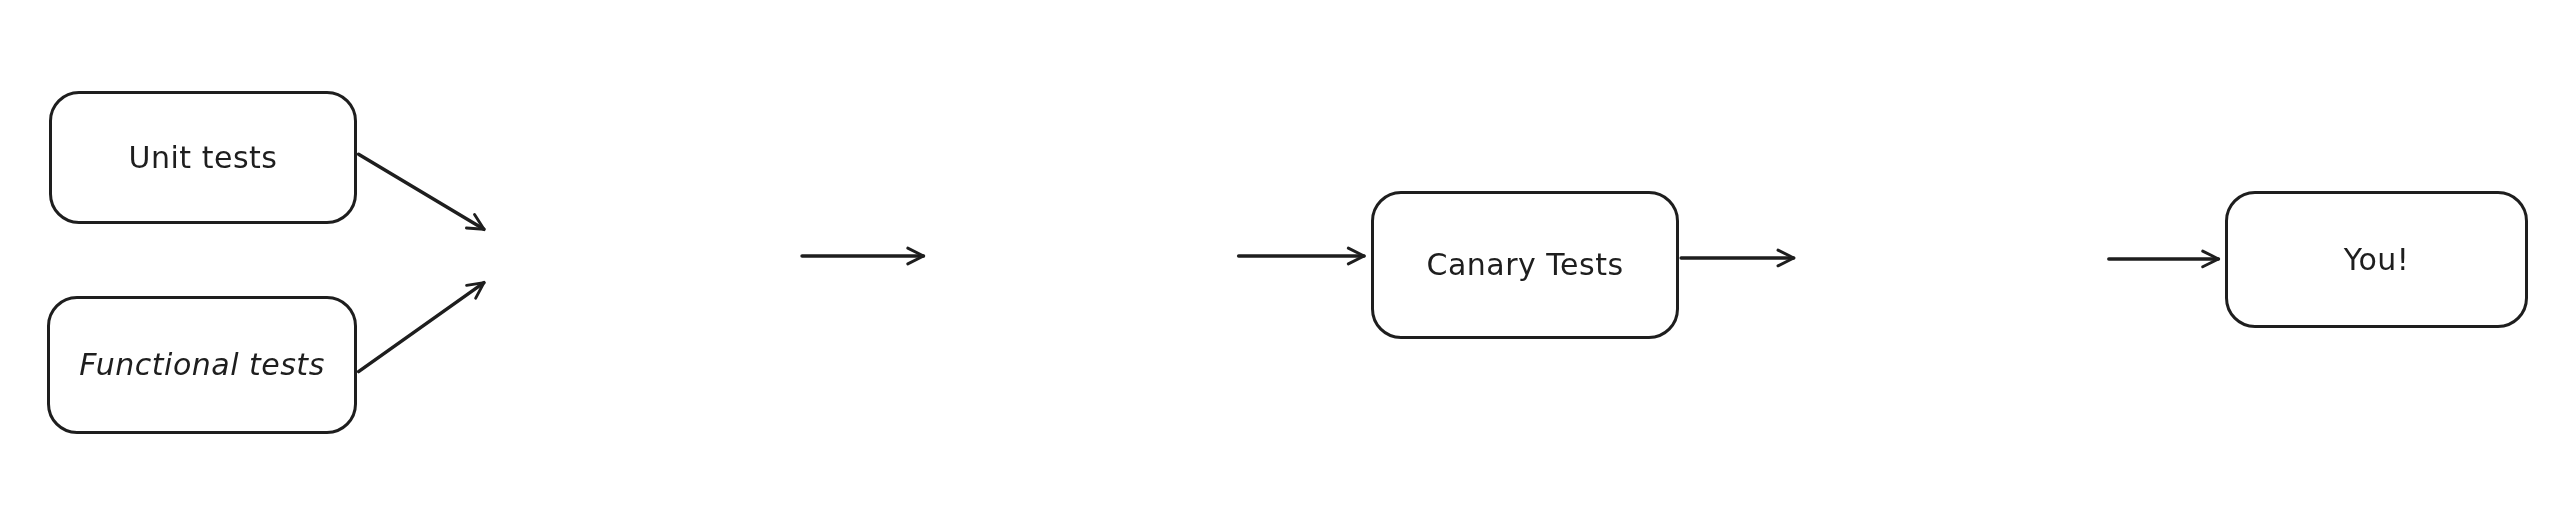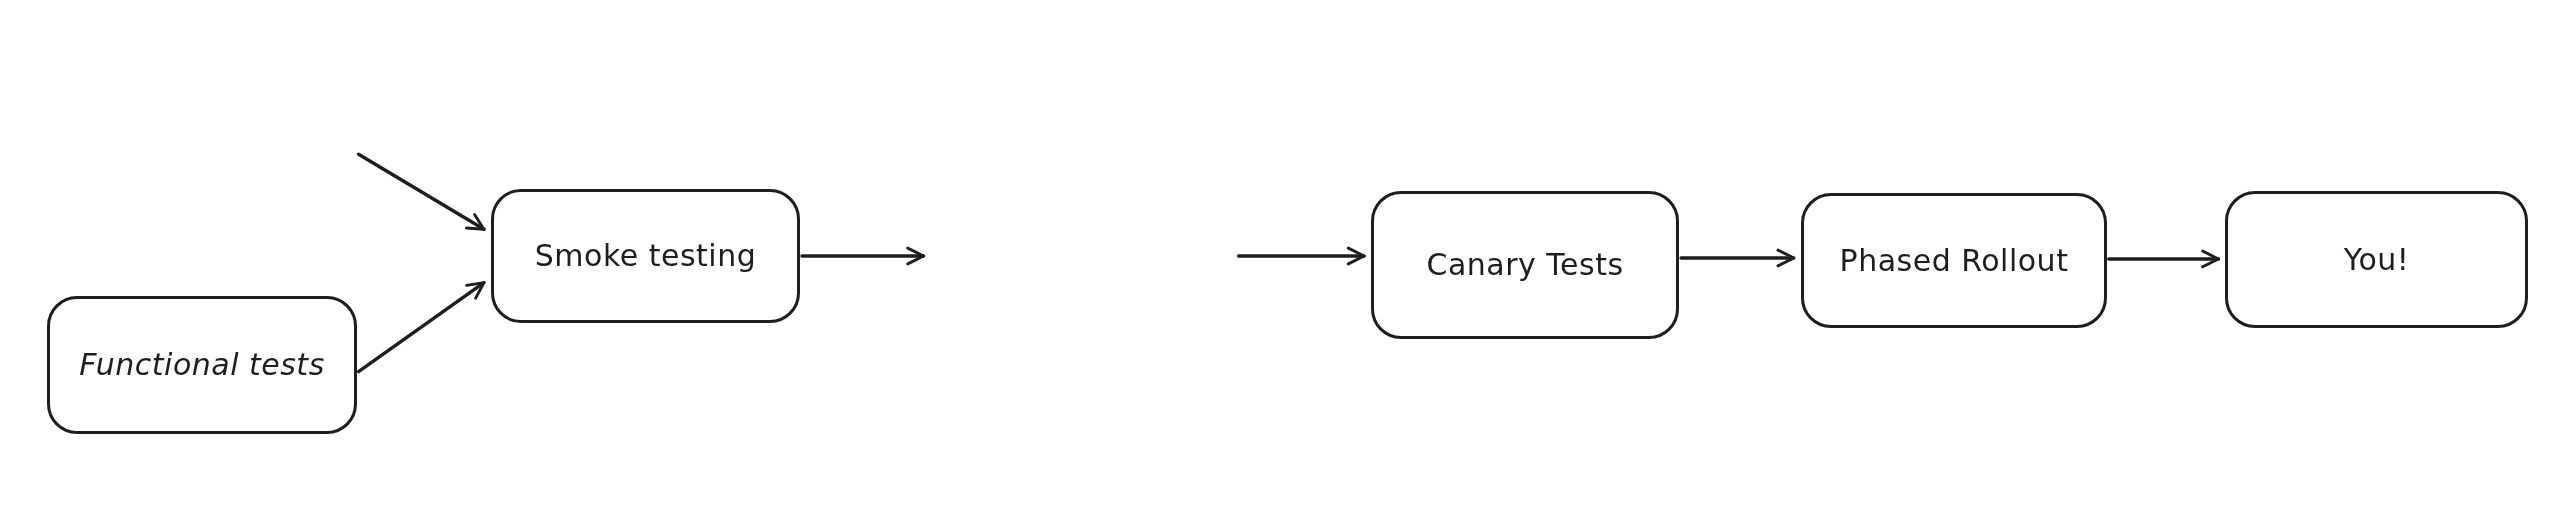--- a/index.html
+++ b/index.html
@@ -68,36 +68,33 @@
       </marker>
     </defs>
     <line class="edge" x1="363" y1="156" x2="490" y2="232" marker-end="url(#arrowhead)"></line>
     <line class="edge" x1="363" y1="376" x2="490" y2="286" marker-end="url(#arrowhead)"></line>
     <line class="edge" x1="812" y1="259" x2="935" y2="259" marker-end="url(#arrowhead)"></line>
     <line class="edge" x1="1254" y1="259" x2="1381" y2="259" marker-end="url(#arrowhead)"></line>
     <line class="edge" x1="1702" y1="261" x2="1816" y2="261" marker-end="url(#arrowhead)"></line>
     <line class="edge" x1="2135" y1="262" x2="2246" y2="262" marker-end="url(#arrowhead)"></line>
   </svg>
 
+  <div class="node n-unit">
+    <span class="node-label">Unit tests</span>
+  </div>
 
   <div class="node n-functional">
     <span class="node-label">Functional tests</span>
   </div>
 
-  <div class="node n-smoke">
-    <span class="node-label">Smoke testing</span>
-  </div>
 
 
   <div class="node n-canary">
     <span class="node-label">Canary Tests</span>
   </div>
 
-  <div class="node n-phased">
-    <span class="node-label">Phased Rollout</span>
-  </div>
 
   <div class="node n-you">
     <span class="node-label">You!</span>
   </div>
 
 </div>
 
 
 </body></html>

